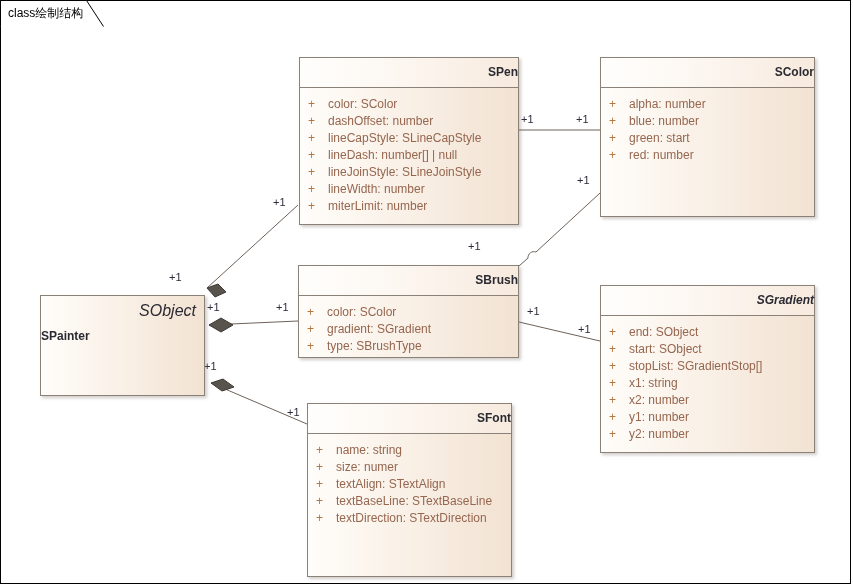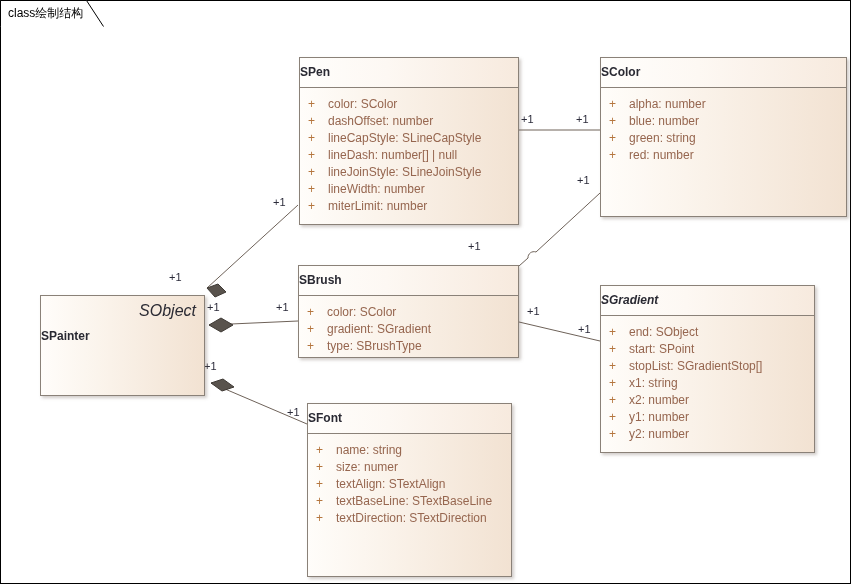--- a/index.html
+++ b/index.html
@@ -85,21 +85,21 @@
     position: relative;
     height: 30px;
     border-bottom: 1px solid #8a8178;
     box-sizing: border-box;
     background: linear-gradient(to right, #fffefc 0%, #fdf8f3 40%, #f7eade 100%);
   }
   .uml-title {
     position: absolute;
     left: 0; right: 0;
     top: 7px;
-    text-align: left;
+    text-align: right;
     font-size: 12px;
     font-weight: bold;
     color: #2a2a33;
     font-family: "Liberation Sans", sans-serif;
   }
   .uml-title.italic {
     font-style: italic;
   }
   .uml-body {
     position: relative;
@@ -226,36 +226,36 @@
         <span class="attr-vis">+</span>
         <span class="attr-text">lineWidth: number</span>
       </div>
       <div class="attr-row">
         <span class="attr-vis">+</span>
         <span class="attr-text">miterLimit: number</span>
       </div>
     </div>
   </div>
 
-  <div class="uml-class" style="left:600px; top:57px; width:247px; height:160px;">
+  <div class="uml-class" style="left:600px; top:57px; width:215px; height:160px;">
     <div class="uml-header">
       <div class="uml-title">SColor</div>
     </div>
     <div class="uml-body">
       <div class="attr-row">
         <span class="attr-vis">+</span>
         <span class="attr-text">alpha: number</span>
       </div>
       <div class="attr-row">
         <span class="attr-vis">+</span>
         <span class="attr-text">blue: number</span>
       </div>
       <div class="attr-row">
         <span class="attr-vis">+</span>
-        <span class="attr-text">green: string</span>
+        <span class="attr-text">green: start</span>
       </div>
       <div class="attr-row">
         <span class="attr-vis">+</span>
         <span class="attr-text">red: number</span>
       </div>
     </div>
   </div>
 
   <div class="uml-class" style="left:298px; top:265px; width:221px; height:93px;">
     <div class="uml-header">
@@ -281,21 +281,21 @@
     <div class="uml-header">
       <div class="uml-title italic">SGradient</div>
     </div>
     <div class="uml-body">
       <div class="attr-row">
         <span class="attr-vis">+</span>
         <span class="attr-text">end: SObject</span>
       </div>
       <div class="attr-row">
         <span class="attr-vis">+</span>
-        <span class="attr-text">start: SPoint</span>
+        <span class="attr-text">start: SObject</span>
       </div>
       <div class="attr-row">
         <span class="attr-vis">+</span>
         <span class="attr-text">stopList: SGradientStop[]</span>
       </div>
       <div class="attr-row">
         <span class="attr-vis">+</span>
         <span class="attr-text">x1: string</span>
       </div>
       <div class="attr-row">

